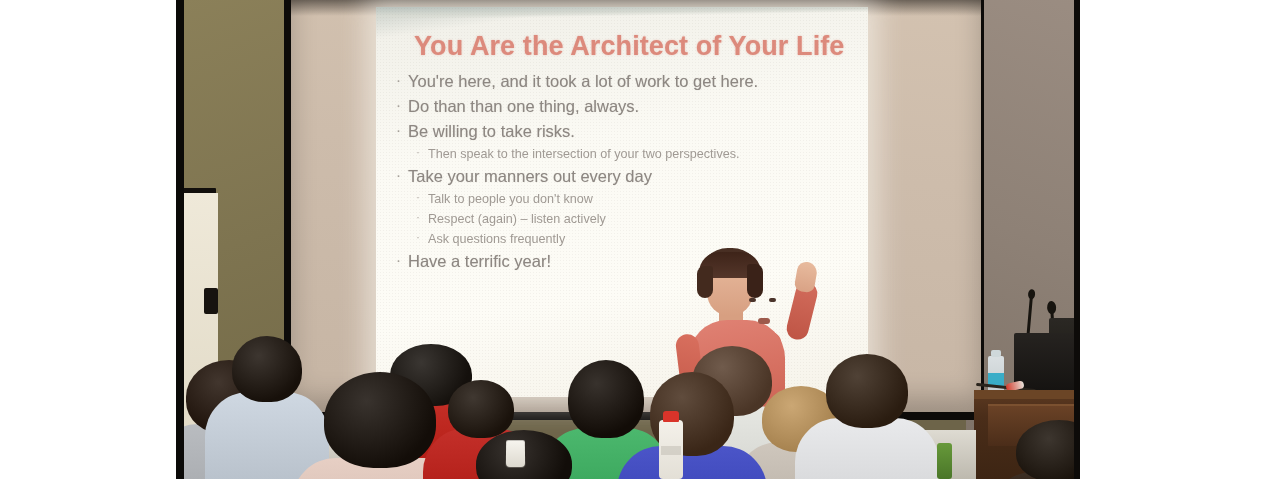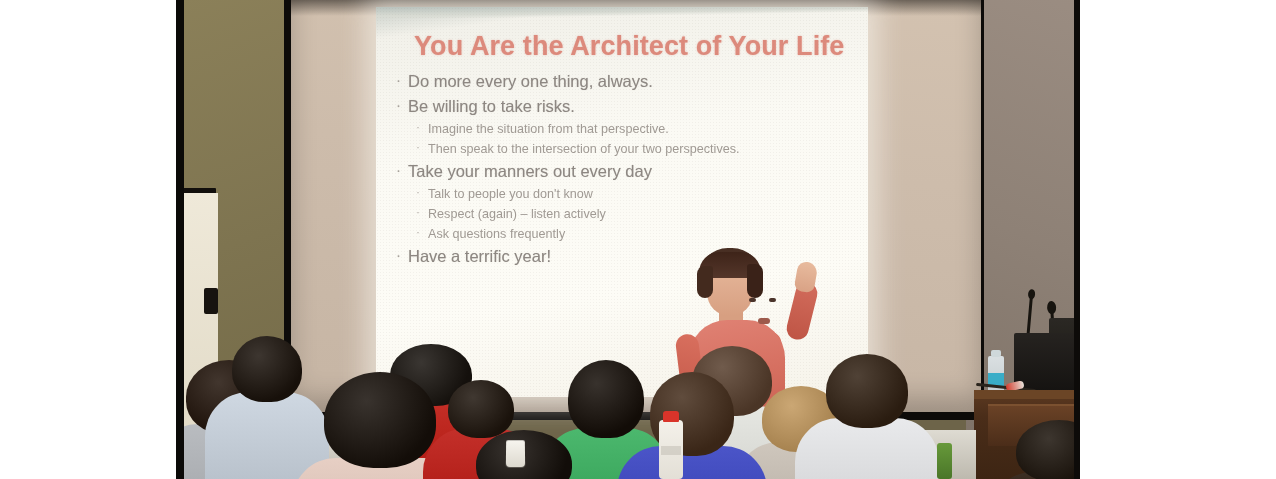--- a/index.html
+++ b/index.html
@@ -178,23 +178,23 @@
 
     <div class="screen-frame"></div>
     <div class="screen"></div>
     <div class="screen-shadowtop"></div>
 
     <div class="slide">
       <div class="slide-topband"></div>
       <div class="slide-inner">
         <div class="slide-title">You Are the Architect of Your Life</div>
         <ul class="bl bullets">
-          <li class="b1">Do more every one thing, always.</li>
+          <li class="b1">You're here, and it took a lot of work to get here.</li>
+          <li class="b1">Do than than one thing, always.</li>
           <li class="b1">Be willing to take risks.</li>
-          <li class="b2">Imagine the situation from that perspective.</li>
           <li class="b2">Then speak to the intersection of your two perspectives.</li>
           <li class="b1">Take your manners out every day</li>
           <li class="b2">Talk to people you don't know</li>
           <li class="b2">Respect  (again) – listen actively</li>
           <li class="b2">Ask questions frequently</li>
           <li class="b1">Have a terrific year!</li>
         </ul>
       </div>
       <div class="slide-grain"></div>
     </div>

